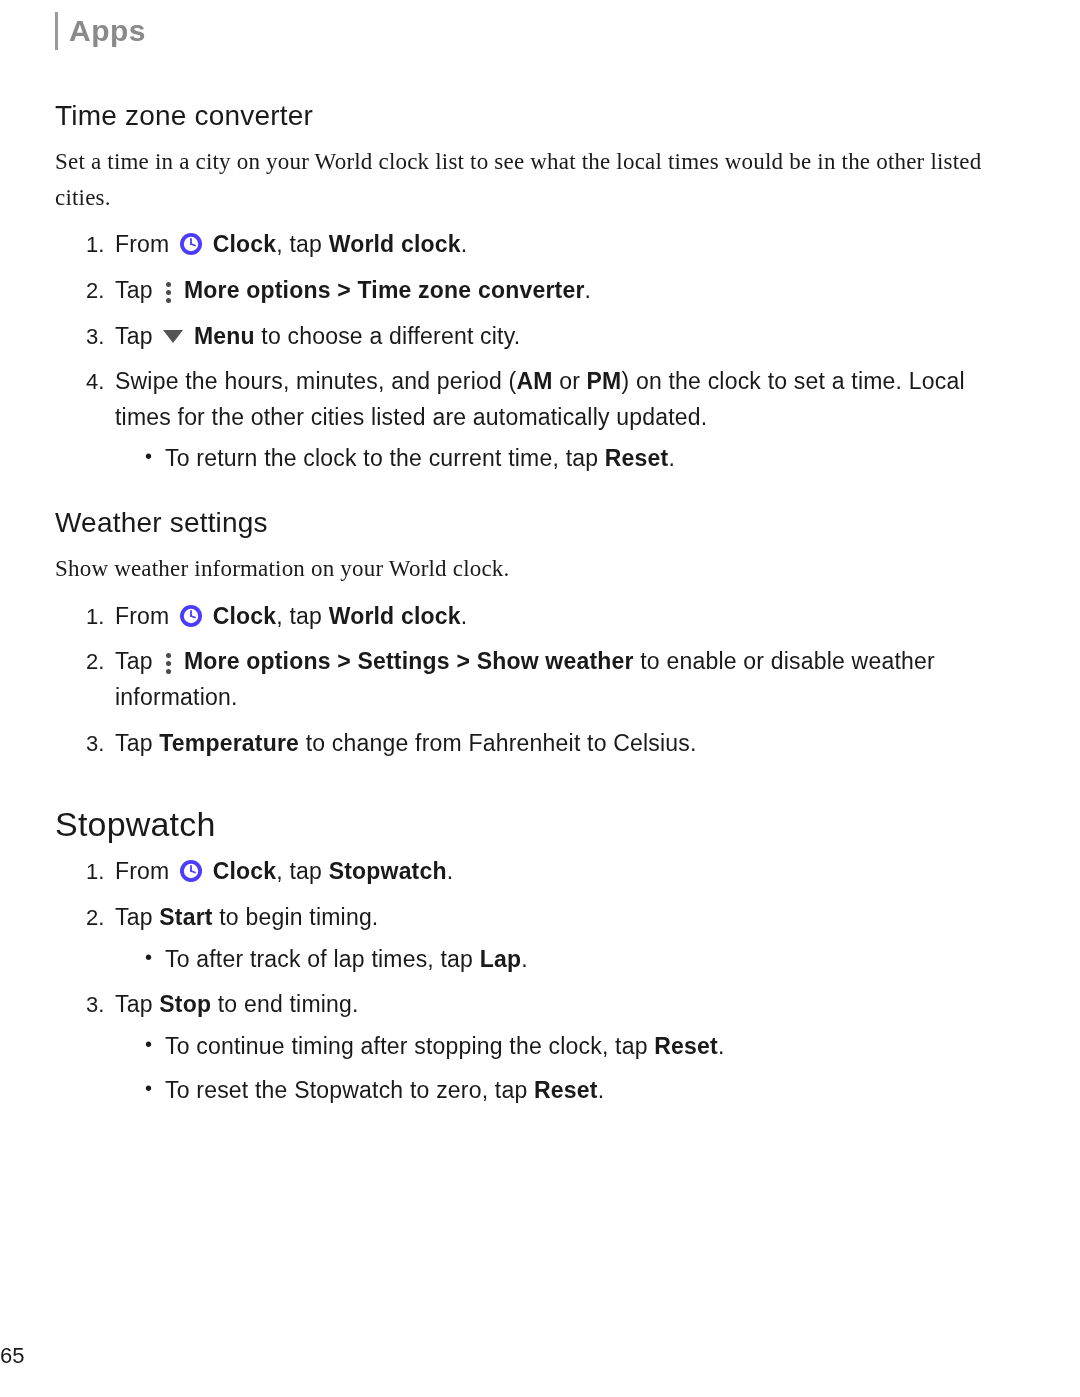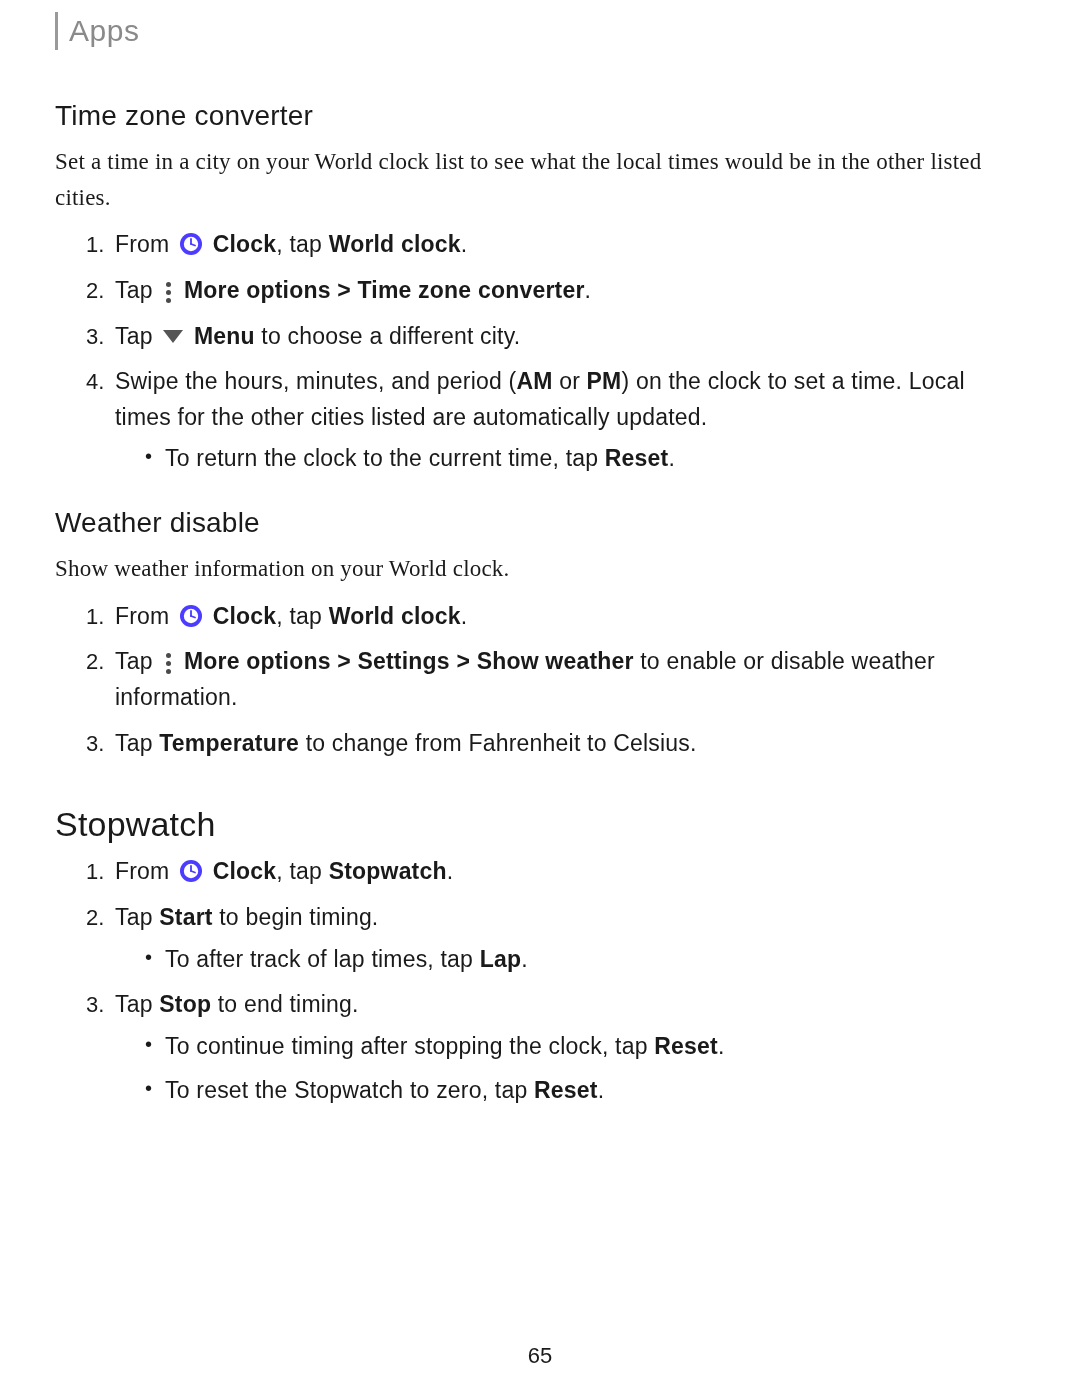--- a/index.html
+++ b/index.html
@@ -14,21 +14,21 @@
     position: absolute;
     left: 55px;
     top: 12px;
     height: 38px;
     width: 3px;
     background: #9a9a9a;
   }
   .breadcrumb {
     color: #8a8a8a;
     font-size: 30px;
-    font-weight: 400;
+    font-weight: 700;
     letter-spacing: 0.5px;
     padding-left: 14px;
     padding-top: 14px;
     font-family: "Segoe UI", Arial, sans-serif;
   }
   .section {
     margin-top: 52px;
   }
   .h3 {
     font-size: 28px;
@@ -126,21 +126,20 @@
     content: "";
     position: absolute;
     background: #666;
   }
   .plus-icon::before { left: 8px; top: 0; width: 4px; height: 20px; }
   .plus-icon::after  { top: 8px; left: 0; height: 4px; width: 20px; }
   .page-number {
     position: absolute;
     bottom: 28px;
     left: 0; right: 0;
-    text-align: center;
     font-size: 22px;
     color: #1a1a1a;
   }
 </style>
 </head>
 <body>
 
 <div class="header-rule"></div>
 <div class="breadcrumb">Apps</div>
 
@@ -170,21 +169,21 @@
       <ul>
         <li>
           <span>To return the clock to the current time, tap </span><span class="bold">Reset</span><span>.</span>
         </li>
       </ul>
     </li>
   </ol>
 </div>
 
 <div class="section" style="margin-top:30px">
-  <div class="h3">Weather disable</div>
+  <div class="h3">Weather settings</div>
   <div class="para">Show weather information on your World clock.</div>
   <ol>
     <li>
       <span>From </span><span class="icon clock-icon"><svg viewBox="0 0 24 24">
             <circle cx="12" cy="12" r="11" fill="#4b3cff"></circle>
             <circle cx="12" cy="12" r="7.2" fill="#fff"></circle>
             <path d="M12 12 L12 7" stroke="#4b3cff" stroke-width="1.8" stroke-linecap="round"></path>
             <path d="M12 12 L16 13.5" stroke="#4b3cff" stroke-width="1.8" stroke-linecap="round"></path>
           </svg></span>
       <span class="bold">Clock</span><span>, tap </span><span class="bold">World clock</span><span>.</span>

